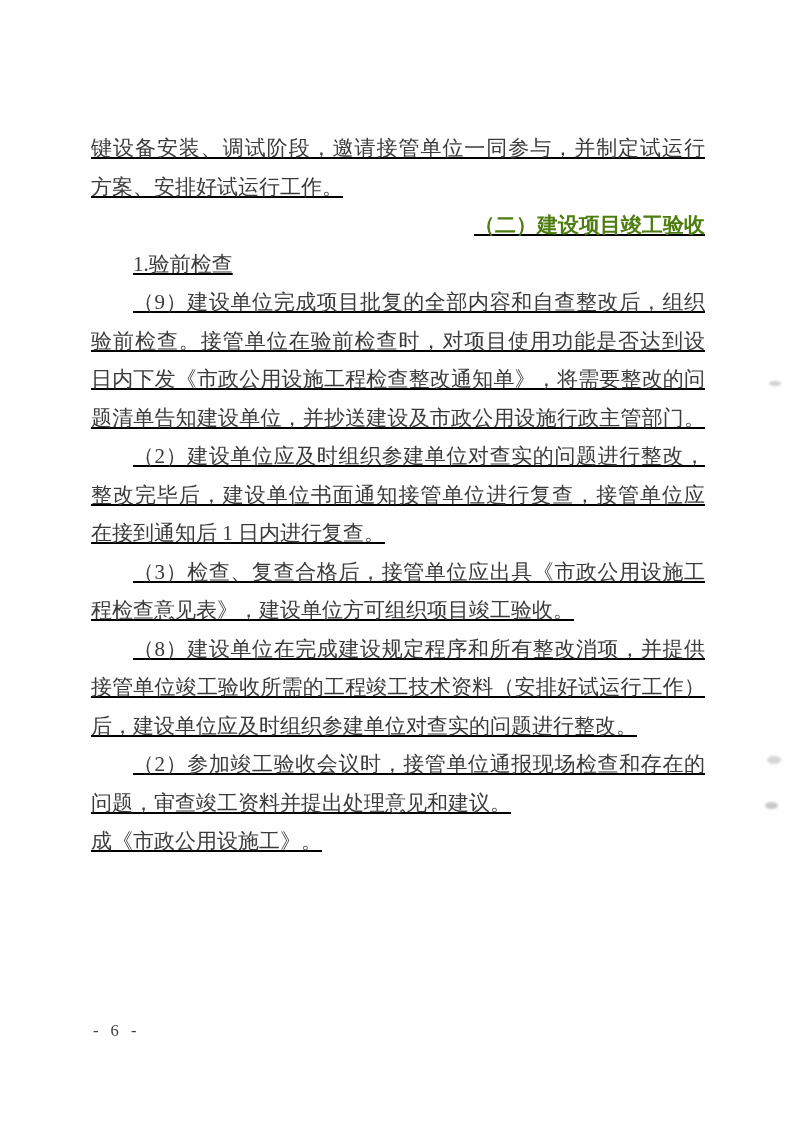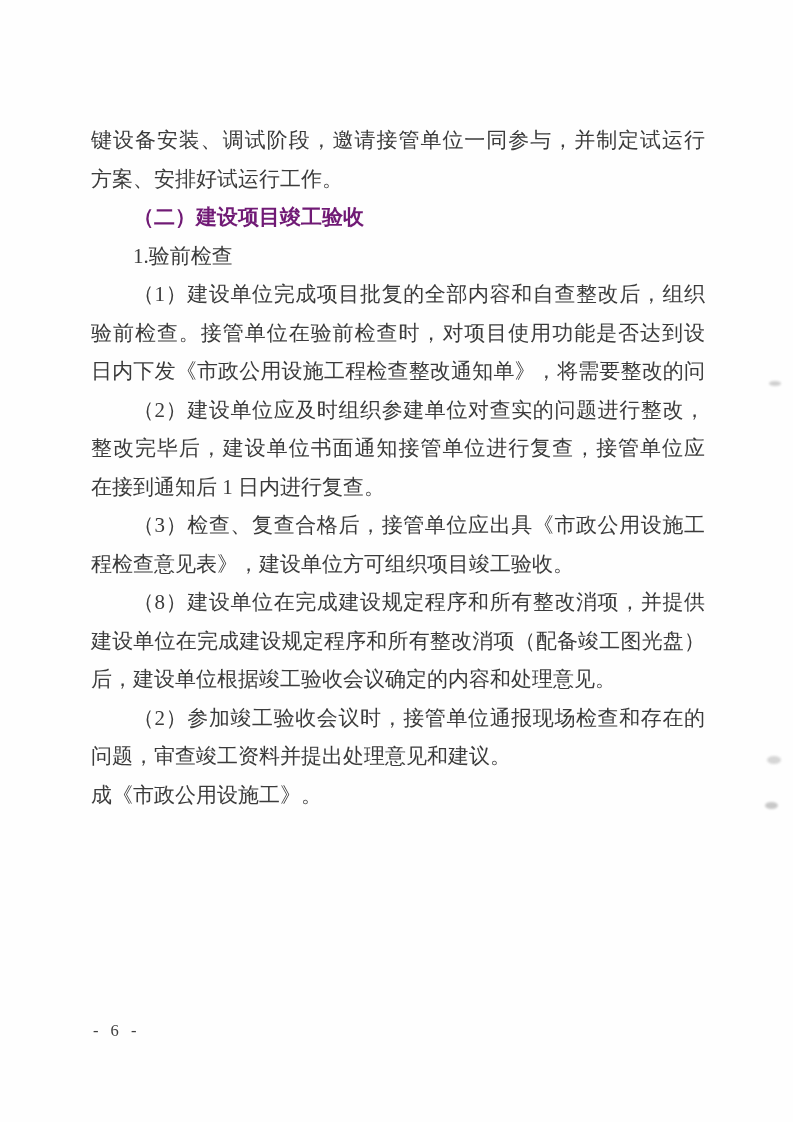--- a/index.html
+++ b/index.html
@@ -11,41 +11,43 @@
     position: relative;
     width: 793px;
     height: 1122px;
     background: #fefefe;
     overflow: hidden;
     font-family: "Liberation Serif", serif;
   }
   .text-block {
     position: absolute;
     left: 91px;
-    top: 121px;
+    top: 129px;
     width: 614px;
+    text-decoration: underline;
   }
   .line {
     height: 38.5px;
     line-height: 38.5px;
     font-size: 21px;
     color: #3b3b3b;
     text-align: left;
     overflow: visible;
   }
   .line.fill {
     text-align: justify;
     text-align-last: justify;
   }
   .line.indent {
     padding-left: 42px;
   }
   .line.heading {
     font-weight: 700;
-    color: #701a75;
+    color: #4d7c0f;
+    text-align: right;
   }
   .footer-page-number {
     position: absolute;
     left: 93px;
     top: 1019px;
     height: 24px;
     line-height: 24px;
     font-size: 16.5px;
     letter-spacing: 4px;
     color: #3f3f3f;
@@ -62,31 +64,32 @@
 </head>
 <body>
 
 <div class="page">
 
   <main class="text-block">
       <div class="line fill">键设备安装、调试阶段，邀请接管单位一同参与，并制定试运行</div>
       <div class="line">方案、安排好试运行工作。</div>
       <div class="line indent heading">（二）建设项目竣工验收</div>
       <div class="line indent">1.验前检查</div>
-      <div class="line fill indent">（1）建设单位完成项目批复的全部内容和自查整改后，组织</div>
+      <div class="line fill indent">（9）建设单位完成项目批复的全部内容和自查整改后，组织</div>
       <div class="line fill">验前检查。接管单位在验前检查时，对项目使用功能是否达到设</div>
       <div class="line fill">日内下发《市政公用设施工程检查整改通知单》，将需要整改的问</div>
+      <div class="line fill">题清单告知建设单位，并抄送建设及市政公用设施行政主管部门。</div>
       <div class="line fill indent">（2）建设单位应及时组织参建单位对查实的问题进行整改，</div>
       <div class="line fill">整改完毕后，建设单位书面通知接管单位进行复查，接管单位应</div>
       <div class="line">在接到通知后 1 日内进行复查。</div>
       <div class="line fill indent">（3）检查、复查合格后，接管单位应出具《市政公用设施工</div>
       <div class="line">程检查意见表》，建设单位方可组织项目竣工验收。</div>
       <div class="line fill indent">（8）建设单位在完成建设规定程序和所有整改消项，并提供</div>
-      <div class="line fill">建设单位在完成建设规定程序和所有整改消项（配备竣工图光盘）</div>
-      <div class="line">后，建设单位根据竣工验收会议确定的内容和处理意见。</div>
+      <div class="line fill">接管单位竣工验收所需的工程竣工技术资料（安排好试运行工作）</div>
+      <div class="line">后，建设单位应及时组织参建单位对查实的问题进行整改。</div>
       <div class="line fill indent">（2）参加竣工验收会议时，接管单位通报现场检查和存在的</div>
       <div class="line">问题，审查竣工资料并提出处理意见和建议。</div>
       <div class="line">成《市政公用设施工》。</div>
     </main>
 
   <div class="footer-page-number">- 6 -</div>
 
   <div class="artifact artifact-1"></div>
   <div class="artifact artifact-2"></div>
   <div class="artifact artifact-3"></div>

